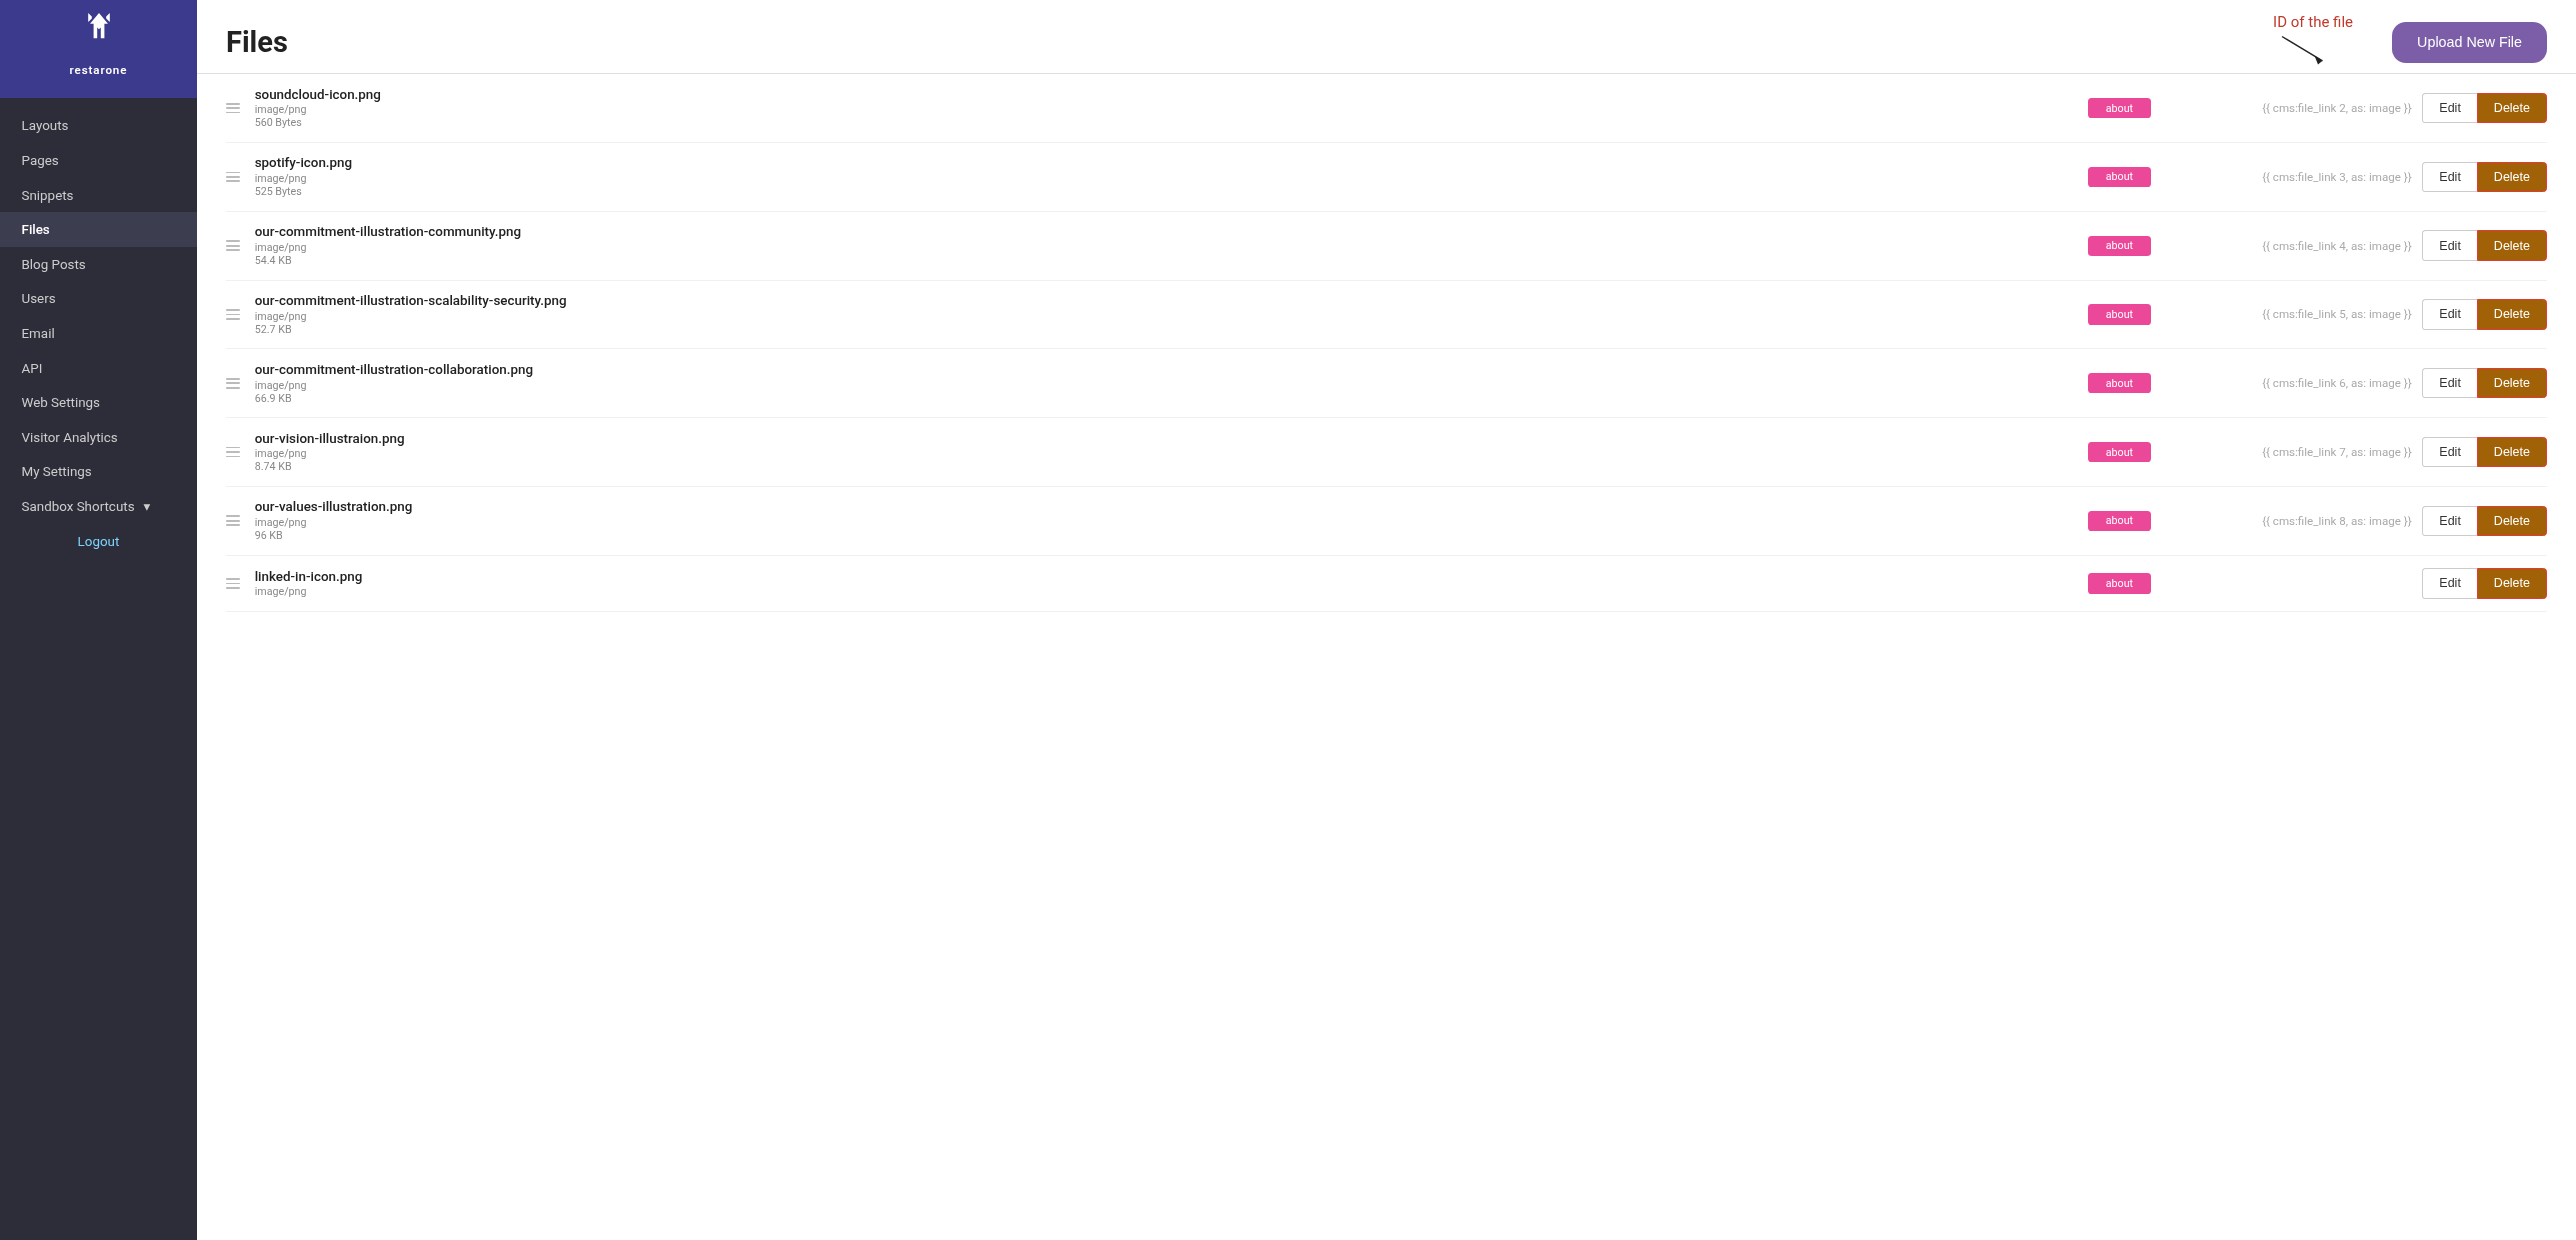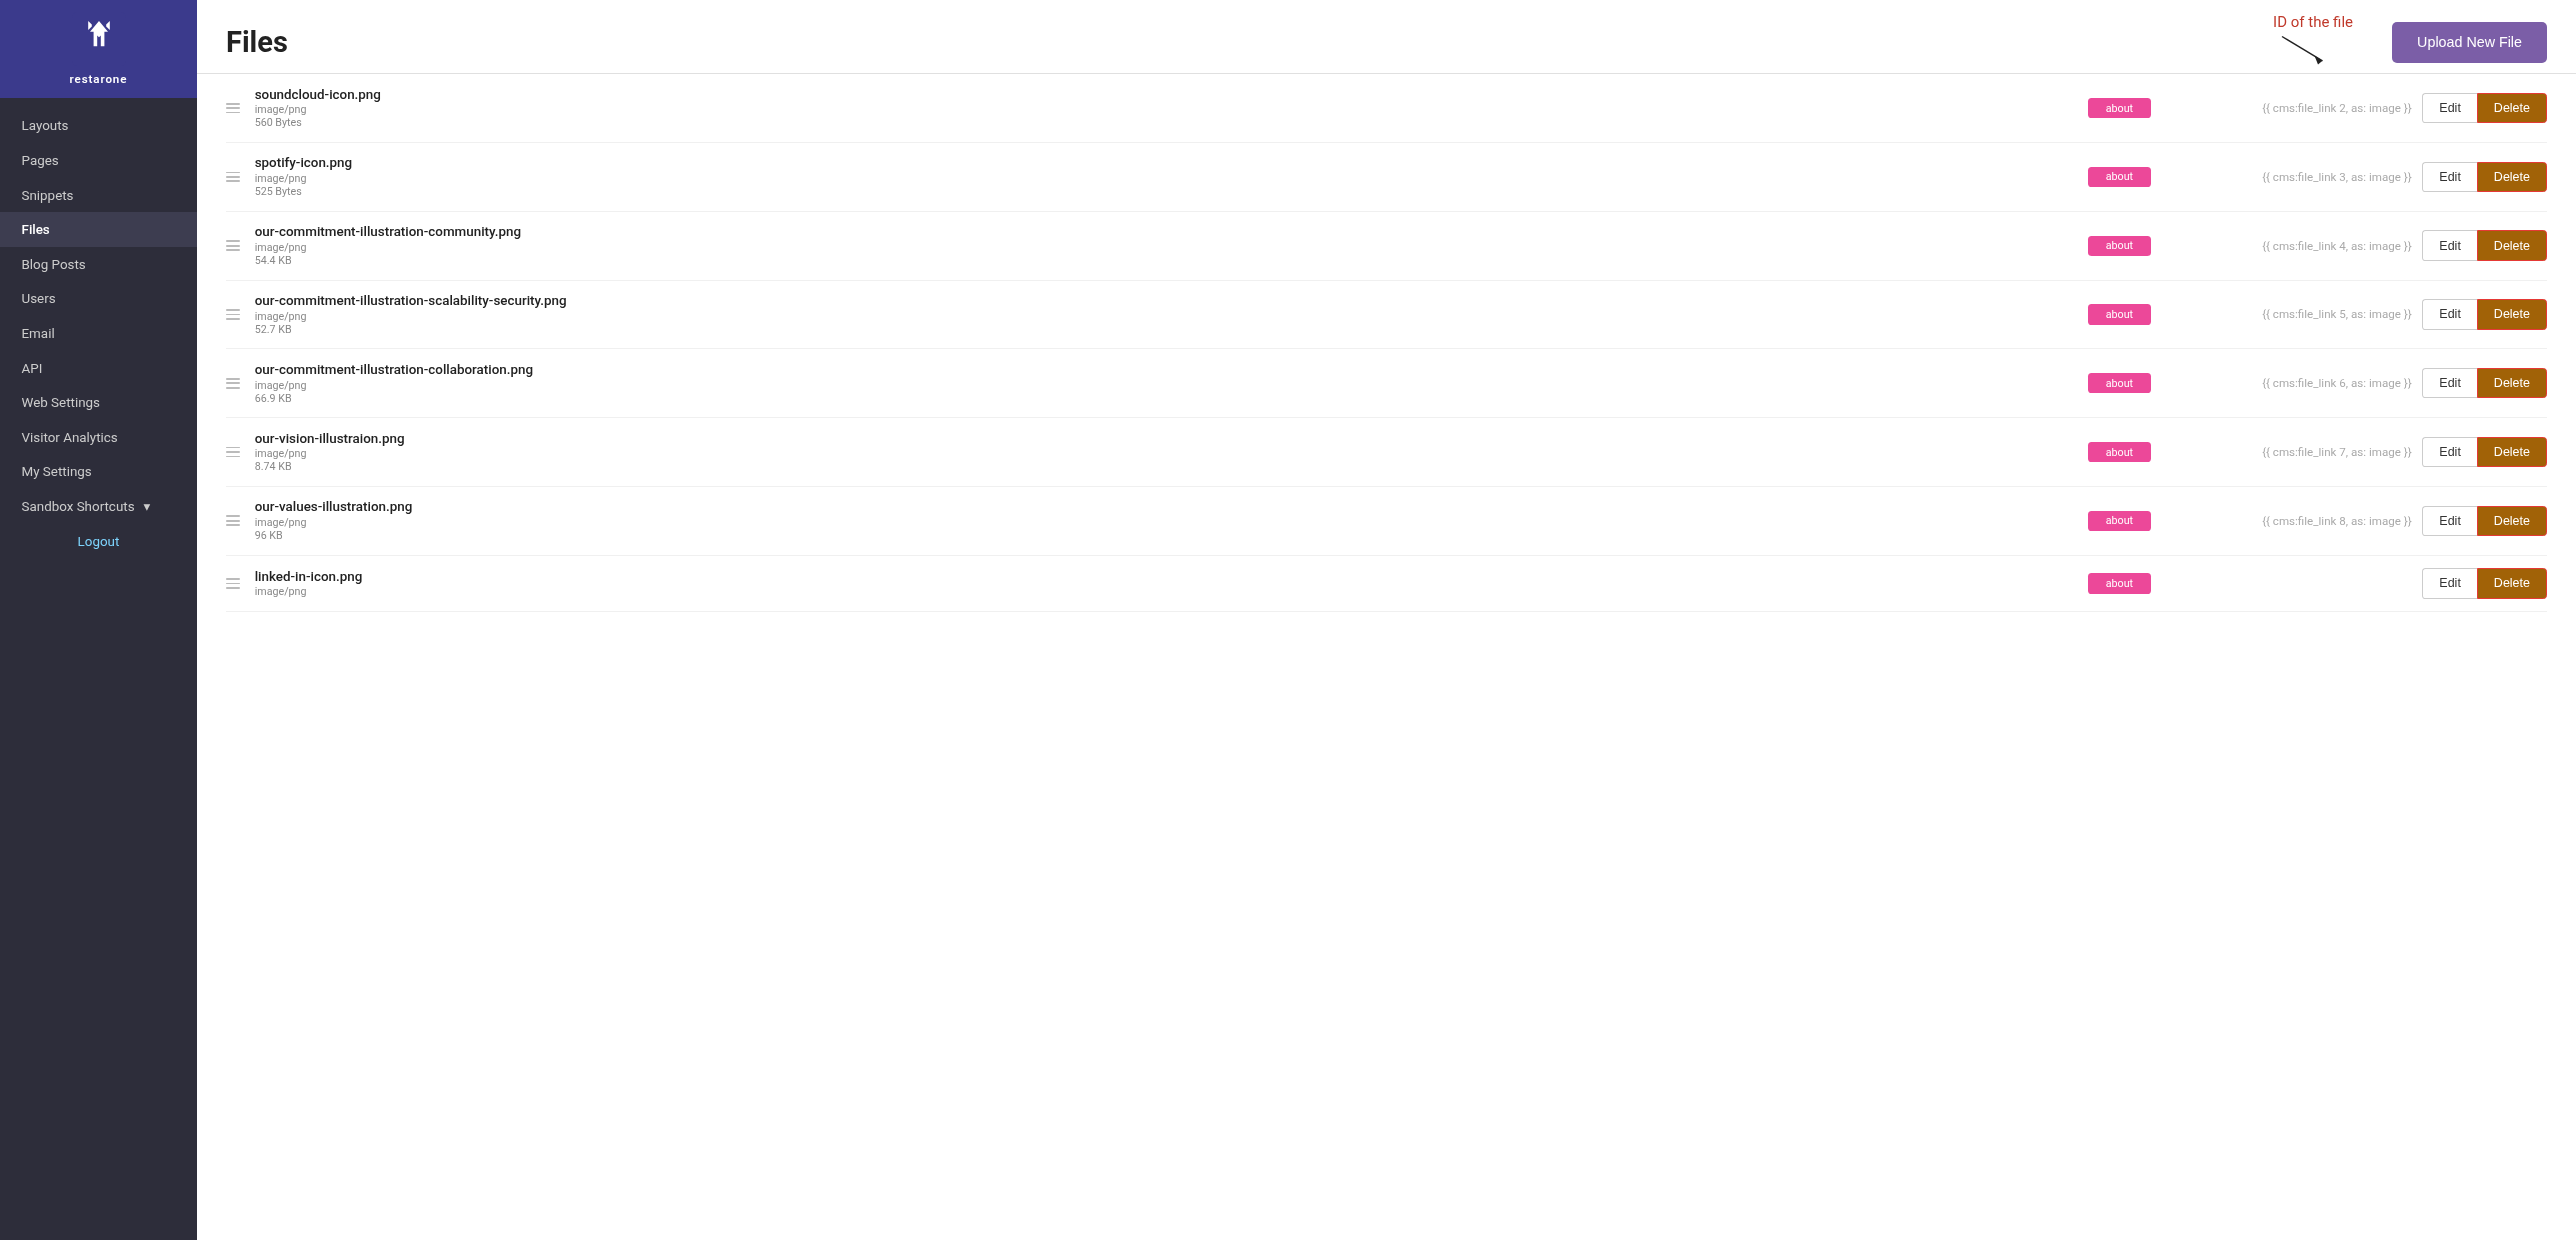--- a/index.html
+++ b/index.html
@@ -14,21 +14,20 @@
       display: flex;
       flex-direction: column;
       overflow-y: auto;
     }
     .sidebar-logo {
       background: #3b3a8c;
       padding: 4px;
       display: flex;
       flex-direction: column;
       align-items: center;
-      justify-content: center;
       min-height: 98px;
     }
     .sidebar-logo .logo-icon {
       width: 54px;
       height: 54px;
       margin-bottom: 5.4px;
     }
     .sidebar-logo .logo-text {
       color: #fff;
       font-size: 11.6px;
@@ -82,21 +81,21 @@
     .main-title {
       font-size: 29px;
       font-weight: 700;
       color: #222;
     }
     .upload-btn {
       background: #7b5ea7;
       color: #fff;
       border: none;
       padding: 12.5px 25px;
-      border-radius: 5px;
+      border-radius: 14px;
       font-size: 14.3px;
       font-weight: 500;
       cursor: pointer;
       white-space: nowrap;
     }
 
     
     .annotation-container {
       position: absolute;
       right: 232px;

